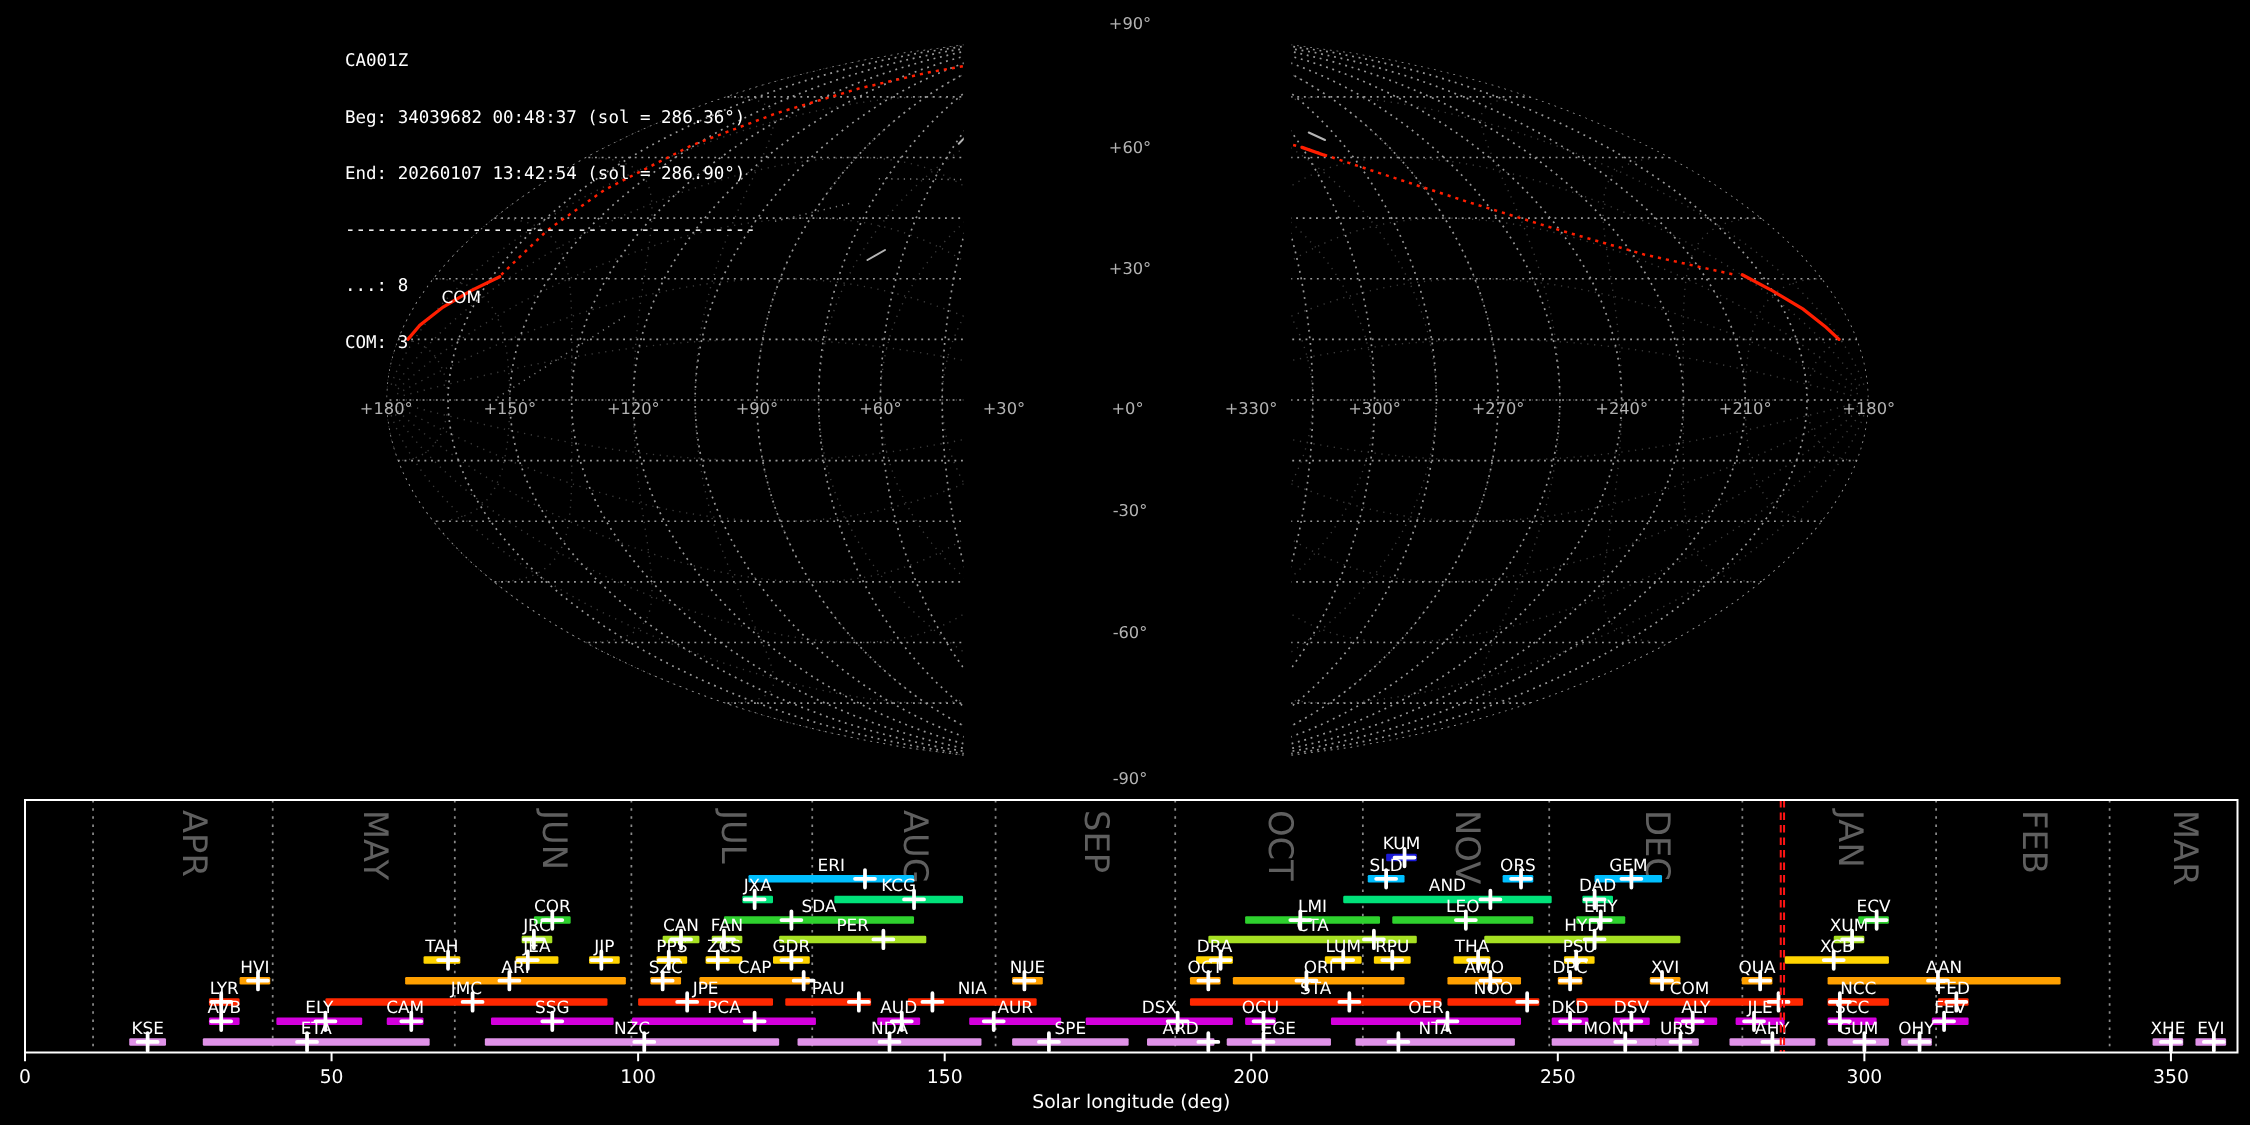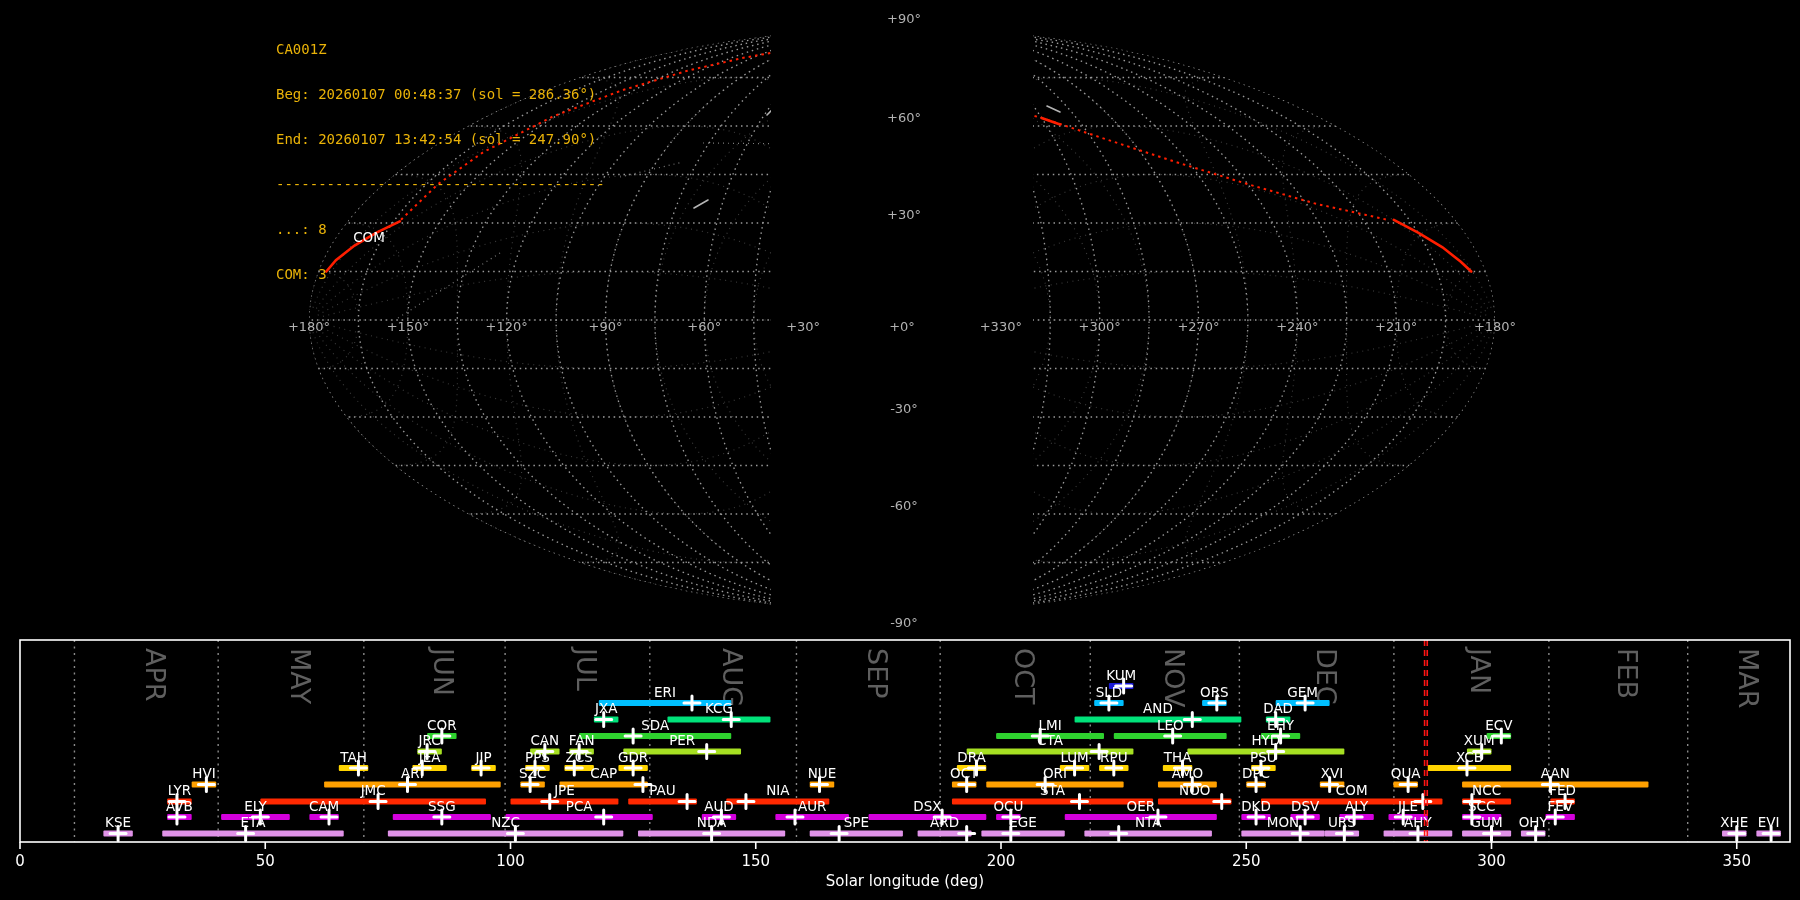--- a/index.html
+++ b/index.html
@@ -1,31 +1,31 @@
 <!DOCTYPE html>
 <html><head>
 <meta charset="utf-8">
 <style>
   html,body{margin:0;padding:0;background:#000;}
   #stage{position:relative;width:1800px;height:900px;background:#000;overflow:hidden;
          font-family:"DejaVu Sans","Liberation Sans",sans-serif;}
-  #hdr{position:absolute;left:276px;top:12px;color:#eab308;
+  #hdr{position:absolute;left:276px;top:12px;color:#ffffff;
        font-family:"DejaVu Sans Mono","Liberation Mono",monospace;
        font-size:14px;line-height:15px;white-space:pre;z-index:2;}
   svg{position:absolute;left:0;top:0;}
   text{font-family:"DejaVu Sans","Liberation Sans",sans-serif;}
 </style>
 </head>
 <body>
 
 <div id="stage">
   <div id="hdr">
     <div>CA001Z</div>
-    <div>Beg: 20260107 00:48:37 (sol = 286.36°)</div>
-    <div>End: 20260107 13:42:54 (sol = 247.90°)</div>
+    <div>Beg: 34039682 00:48:37 (sol = 286.36°)</div>
+    <div>End: 20260107 13:42:54 (sol = 286.90°)</div>
     <div>---------------------------------------</div>
     <div>...: 8</div>
     <div>COM: 3</div>
   </div>
   <svg id="scene" width="1800" height="900" viewBox="0 0 1800 900">
       <defs>
         <clipPath id="lens">
           <path d="M902.0,611.0M771.0,604.5L723.1,598.1L687.4,591.6L657.9,585.1L632.3,578.7L609.5,572.2L588.9,565.7L569.9,559.3L552.4,552.8L536.1,546.3L520.8,539.9L506.4,533.4L492.8,526.9L480.0,520.5L467.9,514.0L456.4,507.5L445.5,501.1L435.1,494.6L425.3,488.1L415.9,481.7L407.1,475.2L398.7,468.7L390.7,462.3L383.2,455.8L376.0,449.3L369.3,442.9L362.9,436.4L357.0,429.9L351.4,423.5L346.2,417.0L341.3,410.5L336.8,404.1L332.6,397.6L328.8,391.1L325.4,384.7L322.2,378.2L319.4,371.7L317.0,365.3L314.9,358.8L313.1,352.3L311.6,345.9L310.5,339.4L309.7,332.9L309.2,326.5L309.0,320.0L309.2,313.5L309.7,307.1L310.5,300.6L311.6,294.1L313.1,287.7L314.9,281.2L317.0,274.7L319.4,268.3L322.2,261.8L325.4,255.3L328.8,248.9L332.6,242.4L336.8,235.9L341.3,229.5L346.2,223.0L351.4,216.5L357.0,210.1L362.9,203.6L369.3,197.1L376.0,190.7L383.2,184.2L390.7,177.7L398.7,171.3L407.1,164.8L415.9,158.3L425.3,151.9L435.1,145.4L445.5,138.9L456.4,132.5L467.9,126.0L480.0,119.5L492.8,113.1L506.4,106.6L520.8,100.1L536.1,93.7L552.4,87.2L569.9,80.7L588.9,74.3L609.5,67.8L632.3,61.3L657.9,54.9L687.4,48.4L723.1,41.9L771.0,35.5M902.0,29.0L902.0,29.0M1033.0,35.5L1080.9,41.9L1116.6,48.4L1146.1,54.9L1171.7,61.3L1194.5,67.8L1215.1,74.3L1234.1,80.7L1251.6,87.2L1267.9,93.7L1283.2,100.1L1297.6,106.6L1311.2,113.1L1324.0,119.5L1336.1,126.0L1347.6,132.5L1358.5,138.9L1368.9,145.4L1378.7,151.9L1388.1,158.3L1396.9,164.8L1405.3,171.3L1413.3,177.7L1420.8,184.2L1428.0,190.7L1434.7,197.1L1441.1,203.6L1447.0,210.1L1452.6,216.5L1457.8,223.0L1462.7,229.5L1467.2,235.9L1471.4,242.4L1475.2,248.9L1478.6,255.3L1481.8,261.8L1484.6,268.3L1487.0,274.7L1489.1,281.2L1490.9,287.7L1492.4,294.1L1493.5,300.6L1494.3,307.1L1494.8,313.5L1495.0,320.0L1494.8,326.5L1494.3,332.9L1493.5,339.4L1492.4,345.9L1490.9,352.3L1489.1,358.8L1487.0,365.3L1484.6,371.7L1481.8,378.2L1478.6,384.7L1475.2,391.1L1471.4,397.6L1467.2,404.1L1462.7,410.5L1457.8,417.0L1452.6,423.5L1447.0,429.9L1441.1,436.4L1434.7,442.9L1428.0,449.3L1420.8,455.8L1413.3,462.3L1405.3,468.7L1396.9,475.2L1388.1,481.7L1378.7,488.1L1368.9,494.6L1358.5,501.1L1347.6,507.5L1336.1,514.0L1324.0,520.5L1311.2,526.9L1297.6,533.4L1283.2,539.9L1267.9,546.3L1251.6,552.8L1234.1,559.3L1215.1,565.7L1194.5,572.2L1171.7,578.7L1146.1,585.1L1116.6,591.6L1080.9,598.1L1033.0,604.5M902.0,611.0" fill="none"></path>
         </clipPath>
       </defs>

